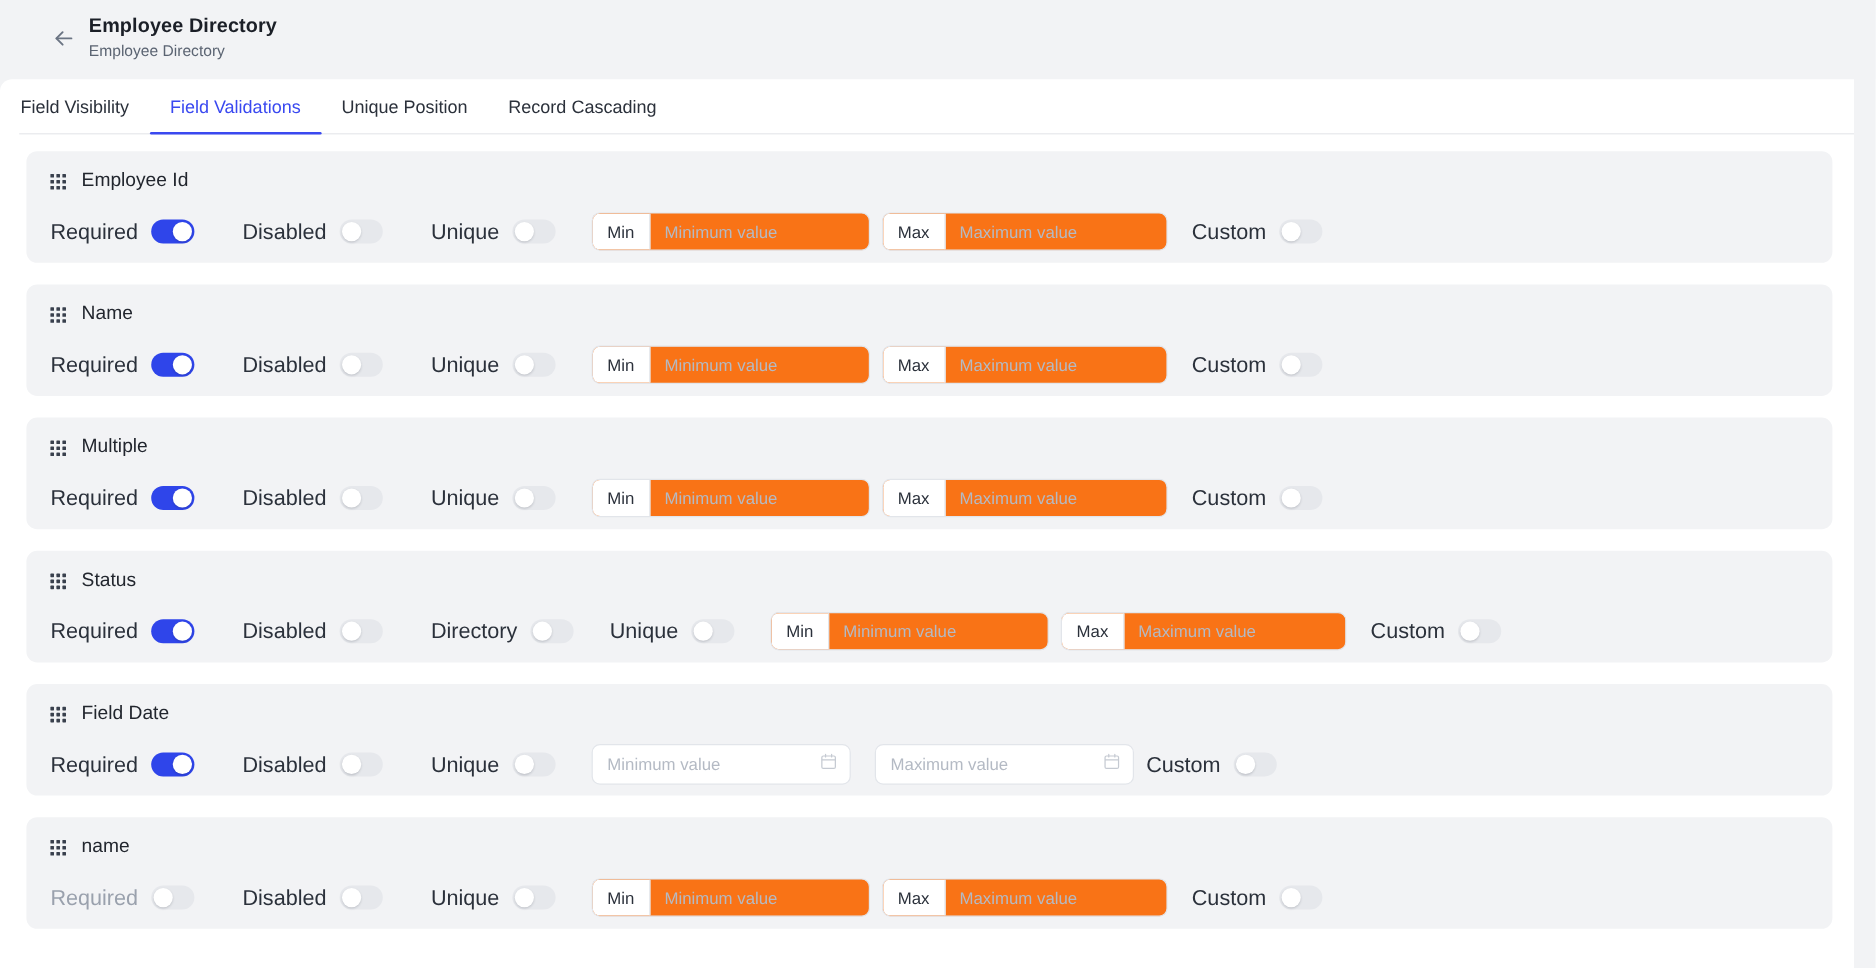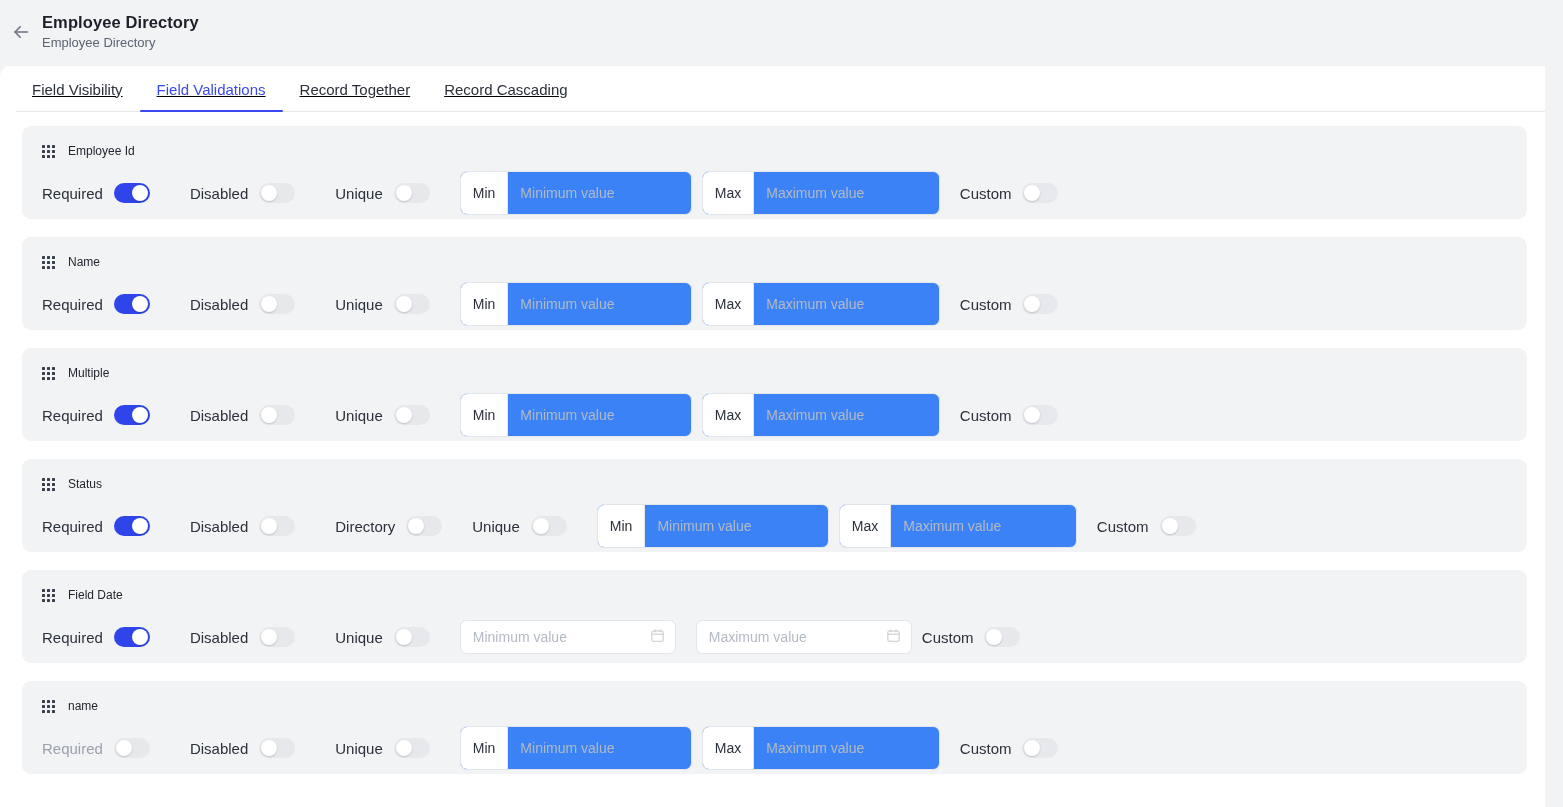--- a/index.html
+++ b/index.html
@@ -12,20 +12,21 @@
     overflow: hidden;
   }
 
   
   .page-header {
     height: 66px;
     background: #f2f3f5;
     display: flex;
     align-items: flex-start;
     padding: 13px 0 0 0;
+    margin-left: 32px;
   }
   .back-btn {
     width: 42px;
     min-width: 42px;
     height: 34px;
     display: flex;
     align-items: center;
     justify-content: center;
     padding-top: 4px;
     cursor: pointer;
@@ -53,22 +54,21 @@
     height: 741px;
     width: 1545px;
   }
 
   
   .tabs {
     position: relative;
     height: 46px;
     display: flex;
     align-items: stretch;
-    padding-left: 15px;
-    text-decoration: underline;
+    padding-left: 0;
   }
   .tabs::after {
     content: "";
     position: absolute;
     left: 16px;
     right: 0;
     bottom: 0;
     height: 1px;
     background: #e6e8ec;
   }
@@ -122,39 +122,39 @@
     flex: none;
   }
   .drag-handle i {
     width: 3px;
     height: 3px;
     background: #39404d;
     border-radius: 0.5px;
     display: block;
   }
   .field-title {
-    font-size: 12px;
+    font-size: 16px;
     color: #22262e;
     line-height: 18px;
   }
 
   .card-row {
     display: flex;
     align-items: center;
     height: 38px;
   }
 
   
   .toggle-group {
     display: flex;
     align-items: center;
     flex: none;
   }
   .toggle-label {
-    font-size: 15px;
+    font-size: 18px;
     color: #2b313b;
     margin-right: 11px;
     white-space: nowrap;
   }
   .toggle-label.muted { color: #9aa1ad; }
   .switch {
     width: 36px;
     height: 20px;
     border-radius: 10px;
     background: #e6e8ec;
@@ -174,22 +174,22 @@
     box-shadow: 0 1px 2px rgba(16,24,40,.18);
     transition: left .15s;
   }
   .switch.on { background: #2f45ea; }
   .switch.on .knob { left: 18px; }
 
   
   .input-group {
     display: flex;
     align-items: stretch;
-    height: 44px;
-    background: #3b82f6;
+    height: 32px;
+    background: #f97316;
     border: 1px solid #e2e5ea;
     border-radius: 7px;
     overflow: hidden;
     flex: none;
   }
   .addon {
     display: flex;
     align-items: center;
     padding: 0 12px;
     font-size: 14px;
@@ -260,21 +260,21 @@
 <div class="panel">
 
   <div class="tabs">
     <div class="tab">
       <span>Field Visibility</span>
     </div>
     <div class="tab active">
       <span>Field Validations</span>
     </div>
     <div class="tab">
-      <span>Record Together</span>
+      <span>Unique Position</span>
     </div>
     <div class="tab">
       <span>Record Cascading</span>
     </div>
   </div>
 
   <div class="cards">
 
     <div class="field-card">
       <div class="card-head">

